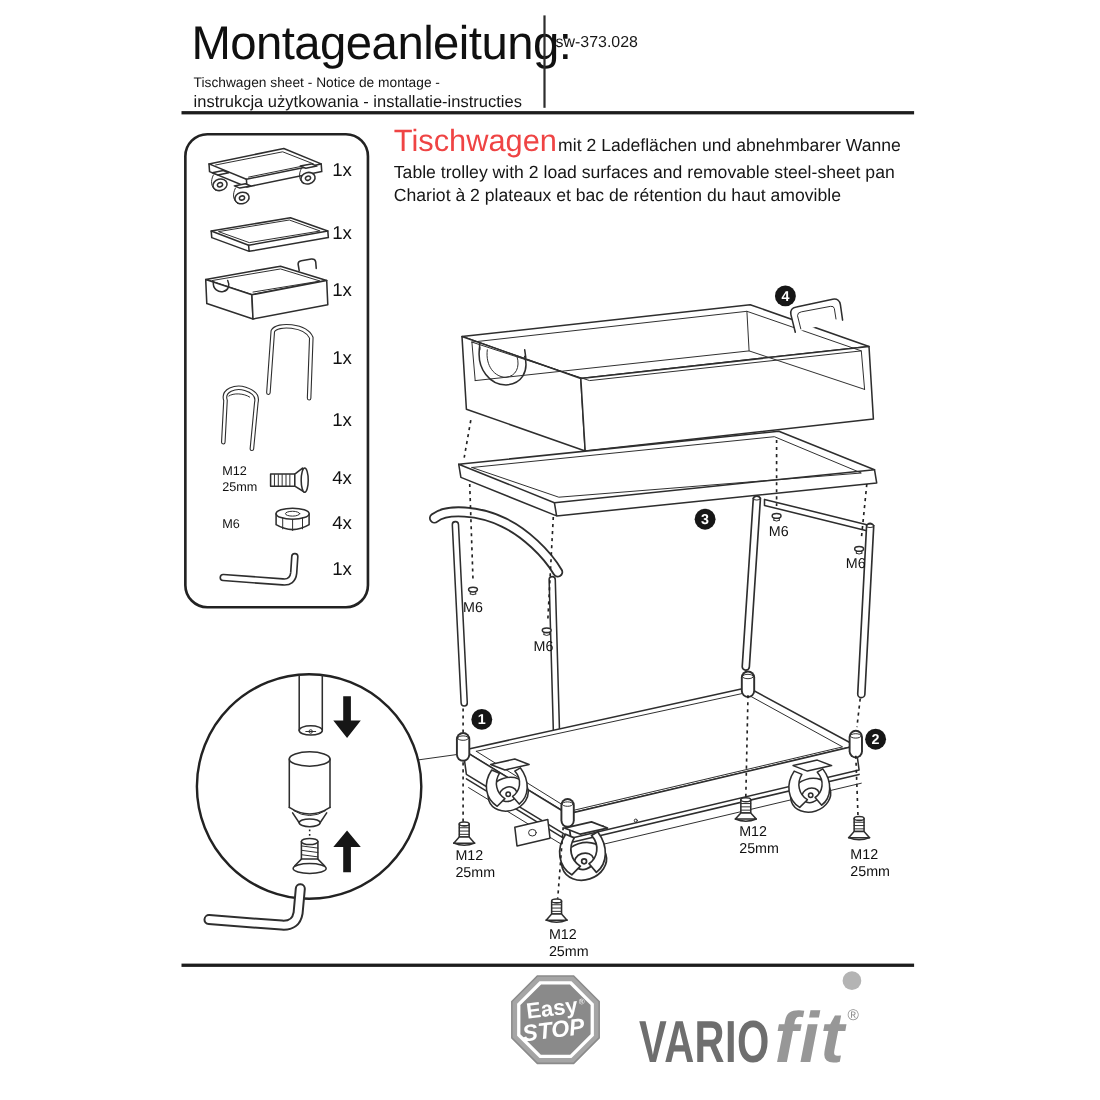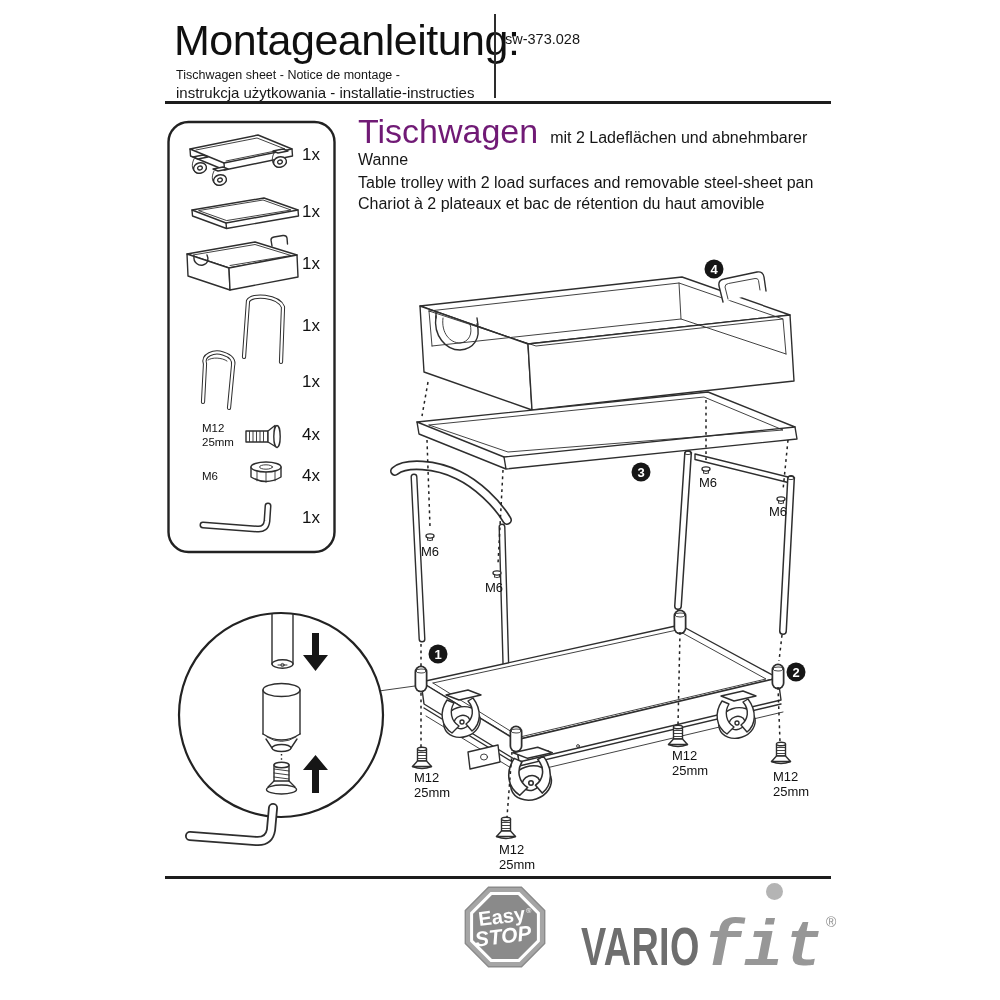--- a/index.html
+++ b/index.html
@@ -13,22 +13,22 @@
   #main-title{left:174px;top:16px;font-size:43px;letter-spacing:-0.5px;color:#101010;}
   #doc-number{left:505px;top:31px;font-size:14.5px;}
   #subtitle1{left:176px;top:68px;font-size:12.5px;}
   #subtitle2{left:176px;top:84px;font-size:15px;}
   .vline{left:494px;top:14px;width:2px;height:84px;background:#2d2d2d;}
   .hrule{left:165px;width:666px;height:3px;background:#1d1d1d;}
   #hrule-top{top:101px;}
   #hrule-bottom{top:876px;}
   
   #product-block{left:358px;top:112px;width:500px;line-height:normal;}
-  #product-block .name{font-size:34px;color:#701a75;margin-top:24px;}
-  #product-block .suffix{font-size:16px;margin-left:12px;}
+  #product-block .name{font-size:28px;color:#ef4444;margin-top:24px;}
+  #product-block .suffix{font-size:16px;margin-left:1px;}
   #product-block p{margin:1px 0 0 0;font-size:16px;line-height:19.6px;}
   #product-block p.first{margin-top:4px;}
   
   #diagram{left:0;top:0;width:1000px;height:1000px;}
   .s{stroke:#2e2e2e;stroke-width:1.4;fill:none;stroke-linecap:round;stroke-linejoin:round;}
   .f{stroke:#2e2e2e;stroke-width:1.4;fill:#ffffff;stroke-linecap:round;stroke-linejoin:round;}
   .t{stroke:#2e2e2e;stroke-width:0.9;fill:none;stroke-linecap:round;}
   .dash{stroke:#222;stroke-width:1.5;fill:none;stroke-dasharray:2.8 3.6;}
   .dot{stroke:#222;stroke-width:1.4;fill:none;stroke-dasharray:1.6 2.6;}
   .tubeA{stroke:#2e2e2e;stroke-width:8;fill:none;stroke-linecap:round;stroke-linejoin:round;}
@@ -48,21 +48,21 @@
   .ink{fill:#161616;stroke:none;}
   text.lab{font-family:"Liberation Sans",sans-serif;font-size:13px;fill:#111;}
   text.qty{font-family:"Liberation Sans",sans-serif;font-size:17px;fill:#111;}
   text.plab{font-family:"Liberation Sans",sans-serif;font-size:11.5px;fill:#111;}
   text.callout{font-family:"Liberation Sans",sans-serif;font-size:13px;font-weight:bold;fill:#fff;text-anchor:middle;}
   
   #easystop-logo{left:461px;top:883px;width:88px;height:88px;}
   #brand-logo{left:581px;top:886px;white-space:nowrap;line-height:72px;height:80px;}
   #brand-logo .vario-wrap{display:inline-block;width:123px;overflow:visible;vertical-align:baseline;text-align:right;}
   #brand-logo .vario{display:inline-block;font-weight:700;font-size:54px;color:#6e6e6e;letter-spacing:0.5px;transform:scaleX(0.70);transform-origin:left bottom;}
-  #brand-logo .fit{font-family:Liberation Mono, monospace;font-style:italic;font-weight:700;font-size:65px;color:#979797;letter-spacing:1px;}
+  #brand-logo .fit{font-family:Liberation Sans, sans-serif;font-style:italic;font-weight:700;font-size:65px;color:#979797;letter-spacing:1px;}
   #brand-logo .reg{font-size:14px;color:#8d8d8d;vertical-align:38px;margin-left:2px;}
   #fit-dot{left:766px;top:883px;width:17px;height:17px;border-radius:50%;background:#b4b4b4;}
 </style>
 </head>
 <body>
 
 <div class="abs" id="main-title">Montageanleitung:</div>
 <div class="abs vline"></div>
 <div class="abs" id="doc-number">sw-373.028</div>
 <div class="abs" id="subtitle1">Tischwagen sheet - Notice de montage -</div>

